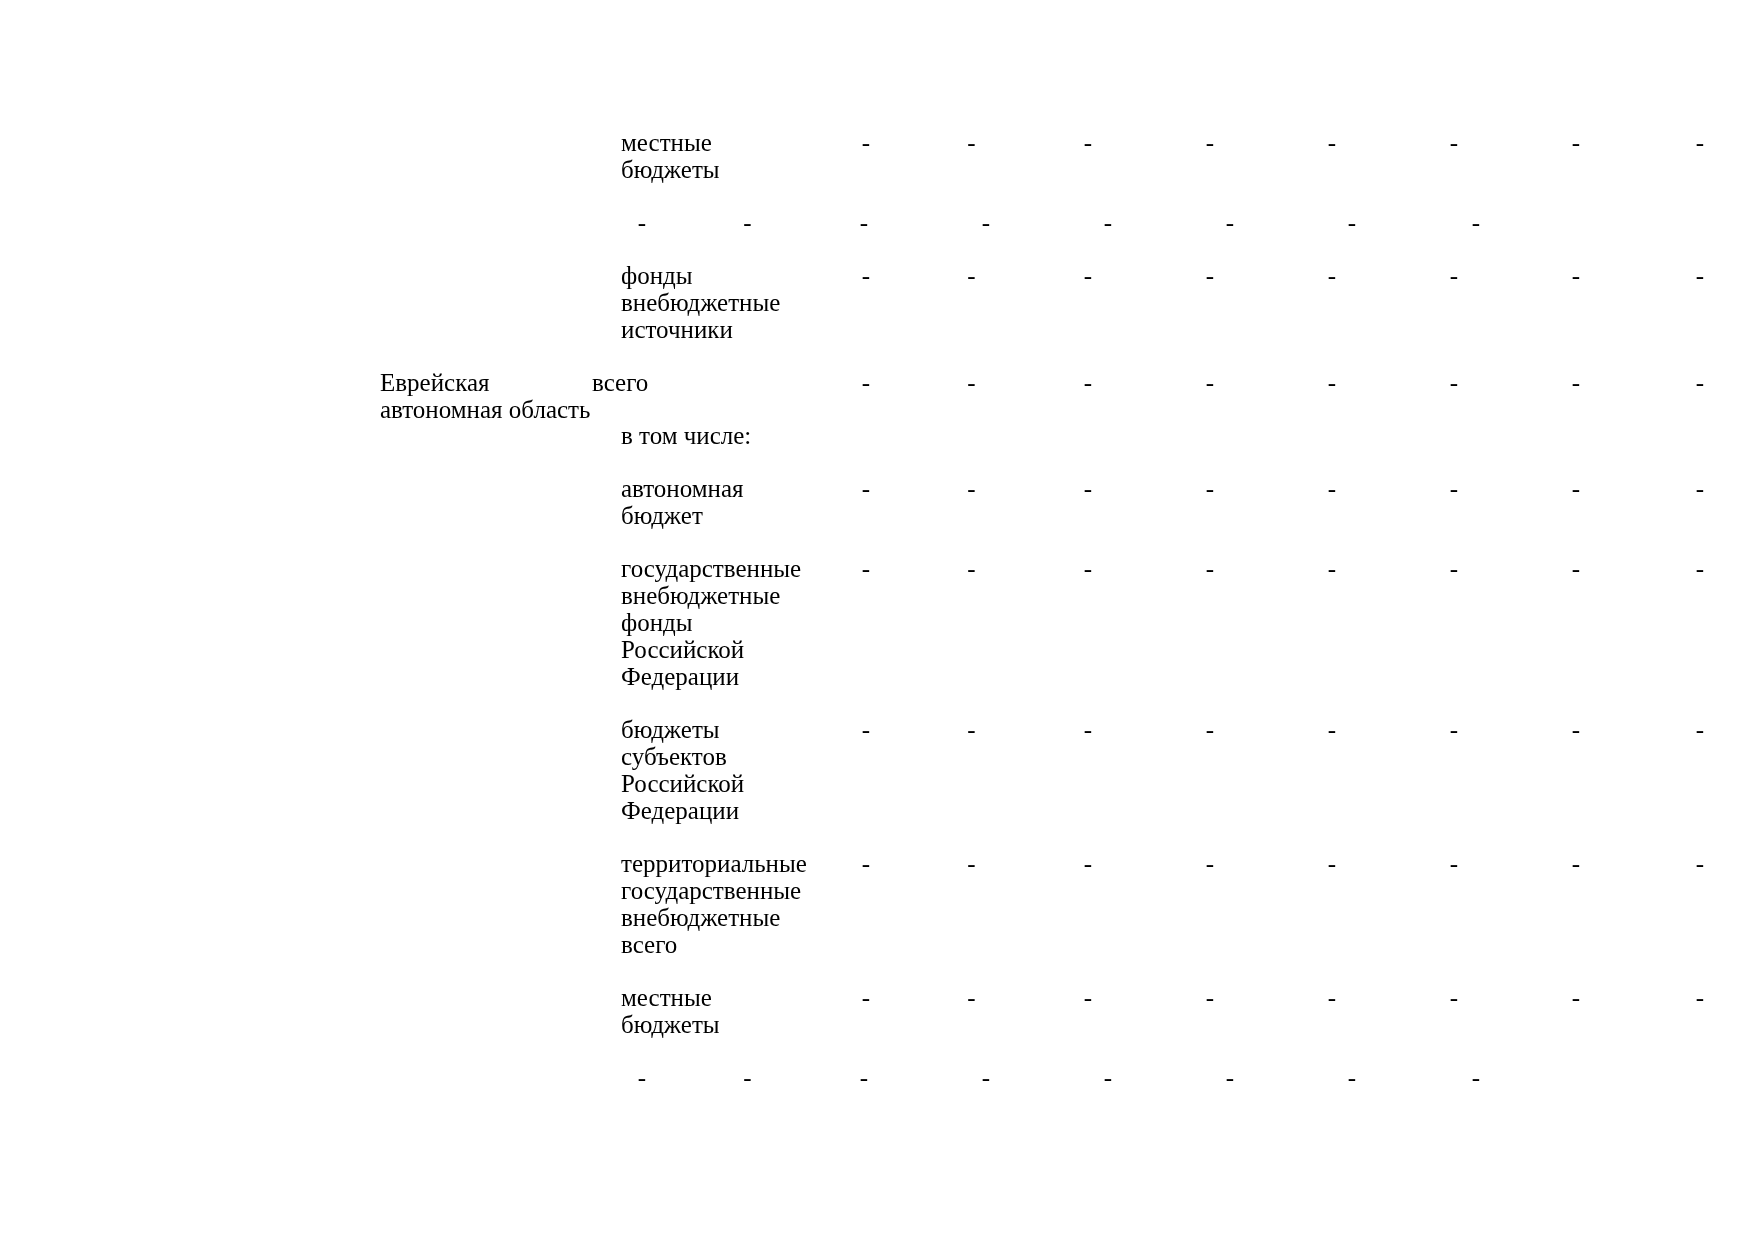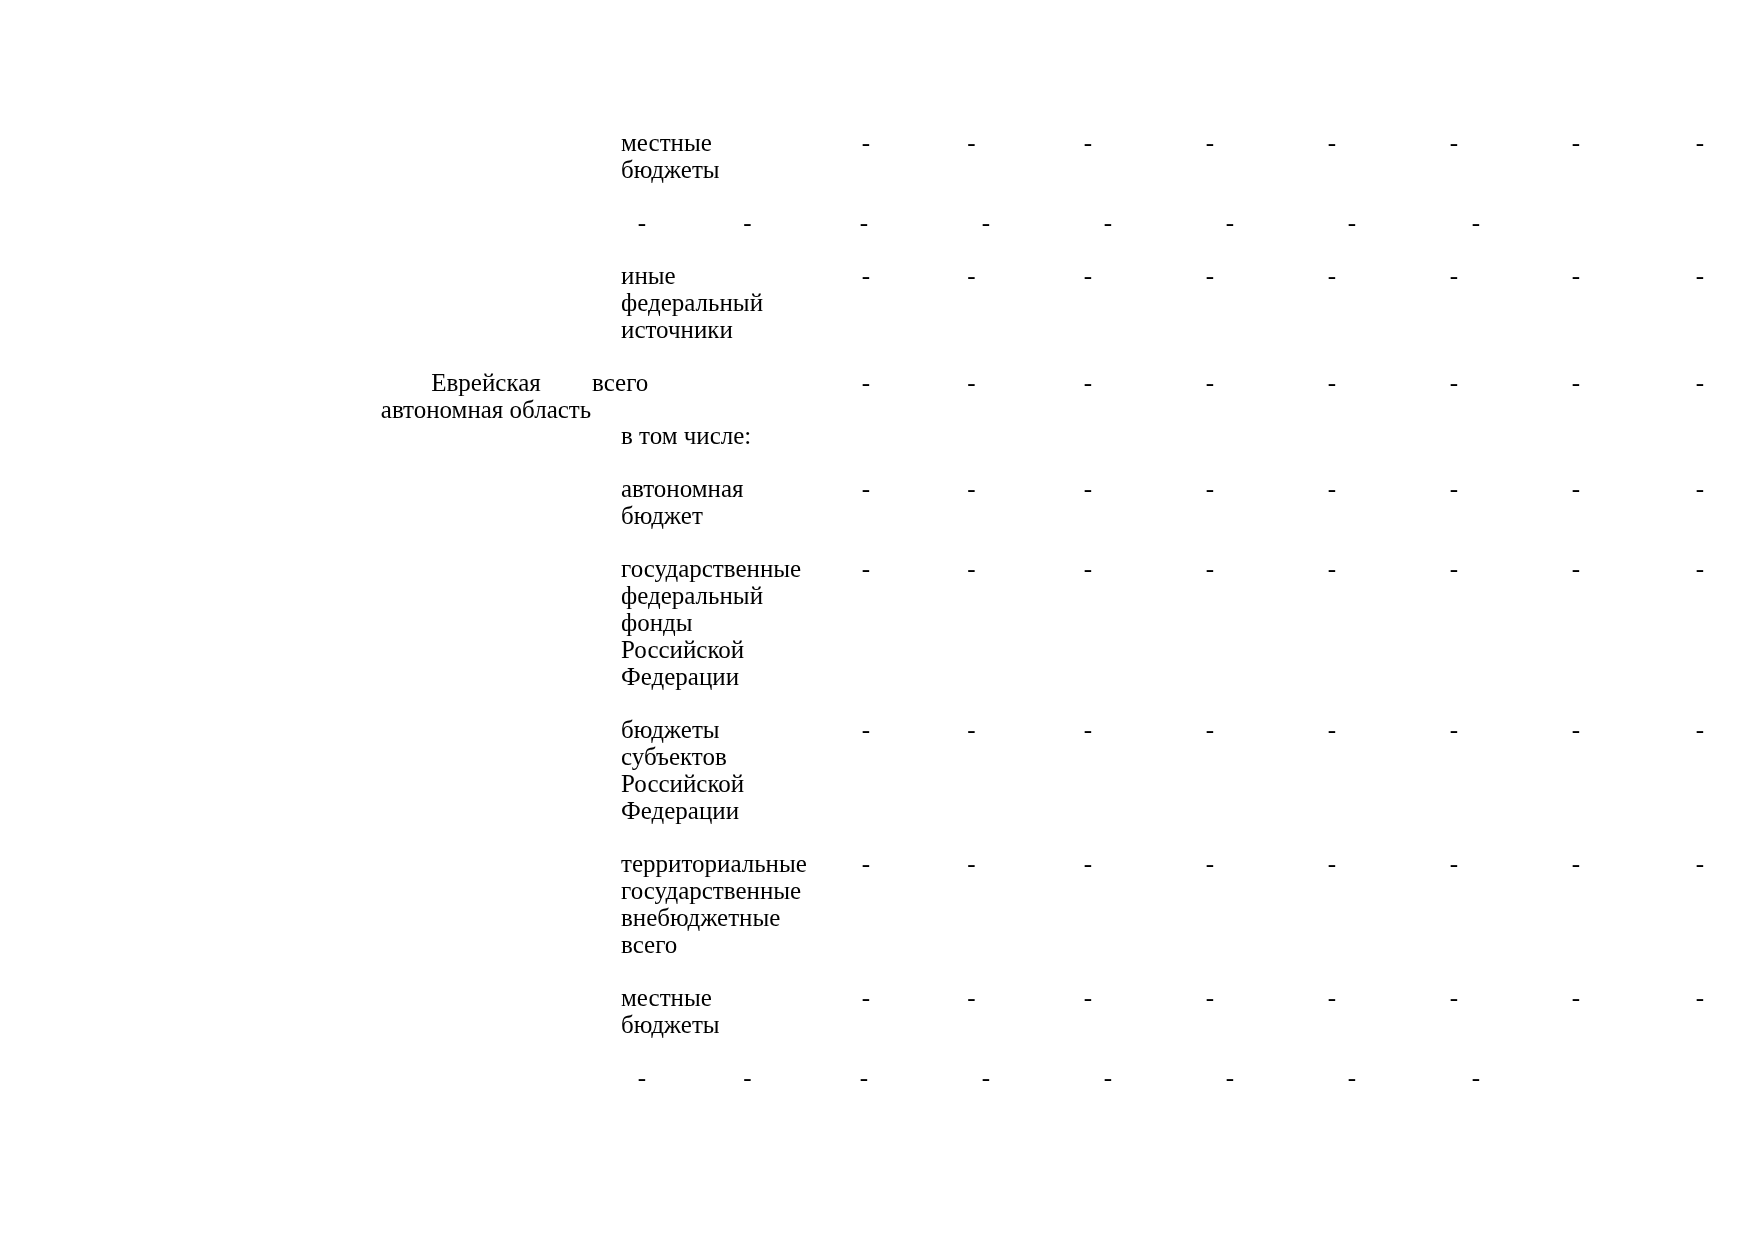--- a/index.html
+++ b/index.html
@@ -33,21 +33,20 @@
   .region-spacer {
     flex: 0 0 212px;
     width: 212px;
   }
   .region-label {
     position: absolute;
     left: 0;
     top: 0;
     width: 212px;
     white-space: normal;
-    text-align: center;
   }
   .source-cell {
     flex: 0 0 224px;
     width: 224px;
     box-sizing: border-box;
   }
   .source-cell.indent {
     padding-left: 29px;
   }
   .value-cell {
@@ -81,21 +80,21 @@
         <div class="value-cell" style="width: 122px;">-</div>
         <div class="value-cell" style="width: 122px;">-</div>
         <div class="value-cell" style="width: 122px;">-</div>
         <div class="value-cell" style="width: 122px;">-</div>
         <div class="value-cell" style="width: 122px;">-</div>
         <div class="value-cell" style="width: 126px;">-</div>
       </div>
       <div class="row">
     <div class="region-spacer"></div>
     <div class="region-label"></div>
-    <div class="source-cell indent">иные федеральный источники</div>
+    <div class="source-cell indent">фонды внебюджетные источники</div>
   <div class="value-cell" style="width: 100px;">-</div>
         <div class="value-cell" style="width: 111px;">-</div>
         <div class="value-cell" style="width: 122px;">-</div>
         <div class="value-cell" style="width: 122px;">-</div>
         <div class="value-cell" style="width: 122px;">-</div>
         <div class="value-cell" style="width: 122px;">-</div>
         <div class="value-cell" style="width: 122px;">-</div>
         <div class="value-cell" style="width: 126px;">-</div>
       </div>
       <div class="row">
@@ -125,21 +124,21 @@
         <div class="value-cell" style="width: 122px;">-</div>
         <div class="value-cell" style="width: 122px;">-</div>
         <div class="value-cell" style="width: 122px;">-</div>
         <div class="value-cell" style="width: 122px;">-</div>
         <div class="value-cell" style="width: 122px;">-</div>
         <div class="value-cell" style="width: 126px;">-</div>
       </div>
       <div class="row">
     <div class="region-spacer"></div>
     <div class="region-label"></div>
-    <div class="source-cell indent">государственные федеральный фонды Российской Федерации</div>
+    <div class="source-cell indent">государственные внебюджетные фонды Российской Федерации</div>
   <div class="value-cell" style="width: 100px;">-</div>
         <div class="value-cell" style="width: 111px;">-</div>
         <div class="value-cell" style="width: 122px;">-</div>
         <div class="value-cell" style="width: 122px;">-</div>
         <div class="value-cell" style="width: 122px;">-</div>
         <div class="value-cell" style="width: 122px;">-</div>
         <div class="value-cell" style="width: 122px;">-</div>
         <div class="value-cell" style="width: 126px;">-</div>
       </div>
       <div class="row">

